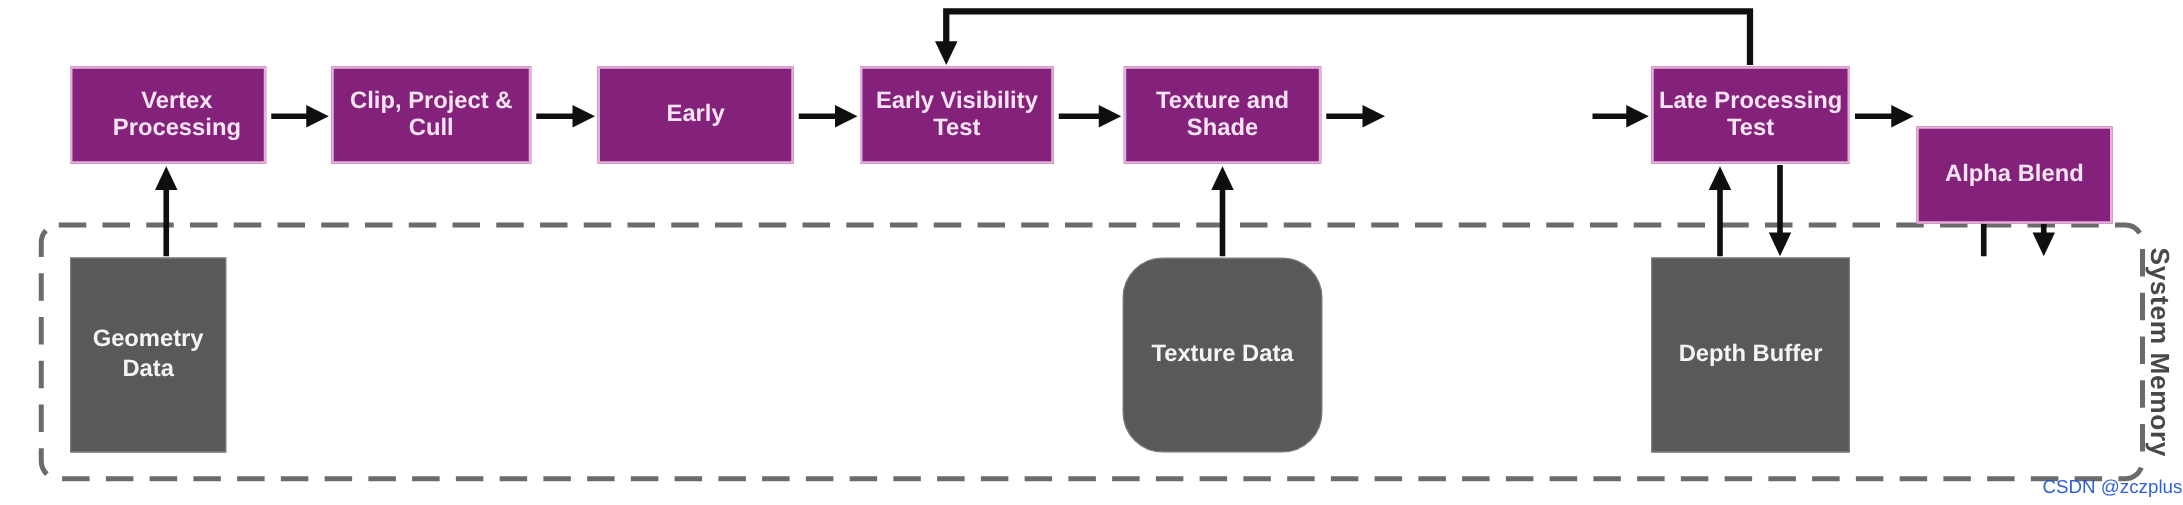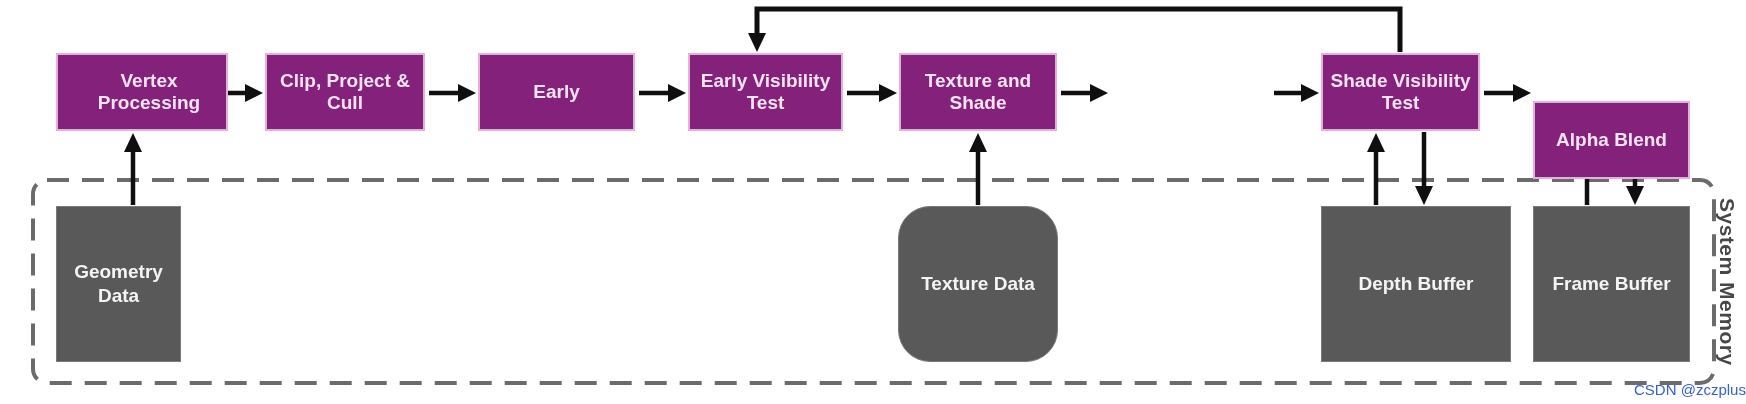--- a/index.html
+++ b/index.html
@@ -113,30 +113,29 @@
           <polygon points="1626,186 1644,186 1635,205" stroke="none"></polygon>
       </g>
     </g>
 
     <g stroke="#0F0F0F" stroke-width="5" fill="#0F0F0F">
       <polyline points="1400,52 1400,9 757,9 757,34" fill="none" stroke-linejoin="miter"></polyline>
       <polygon points="748,33 766,33 757,52" stroke="none"></polygon>
     </g>
   </svg>
 
-  <div class="stage" style="left:56px;width:172px;padding-left:16px;">Vertex Processing</div>
+  <div class="stage" style="left:56px;width:157px;padding-left:16px;">Vertex Processing</div>
   <div class="stage" style="left:265px;width:160px;">Clip, Project &amp; Cull</div>
   <div class="stage" style="left:478px;width:157px;">Early</div>
   <div class="stage" style="left:688px;width:155px;">Early Visibility Test</div>
   <div class="stage" style="left:899px;width:158px;">Texture and Shade</div>
-  <div class="stage" style="left:1321px;width:159px;">Shade Visibility Test</div>
+  <div class="stage" style="left:1321px;width:159px;">Late Processing Test</div>
   <div class="stage" style="left:1533px;width:157px;margin-top:48px;">Alpha Blend</div>
 
   <div class="membox" style="left:56px;width:125px;">Geometry Data</div>
   <div class="membox" style="left:898px;width:160px;border-radius:32px;">Texture Data</div>
-  <div class="membox" style="left:1321px;width:190px;">Depth Buffer</div>
-  <div class="membox" style="left:1533px;width:157px;">Frame Buffer</div>
+  <div class="membox" style="left:1321px;width:159px;">Depth Buffer</div>
 
   <div id="system-memory-label">System Memory</div>
 
   <div id="watermark">CSDN @zczplus</div>
 
 </div>
 
 </body></html>

